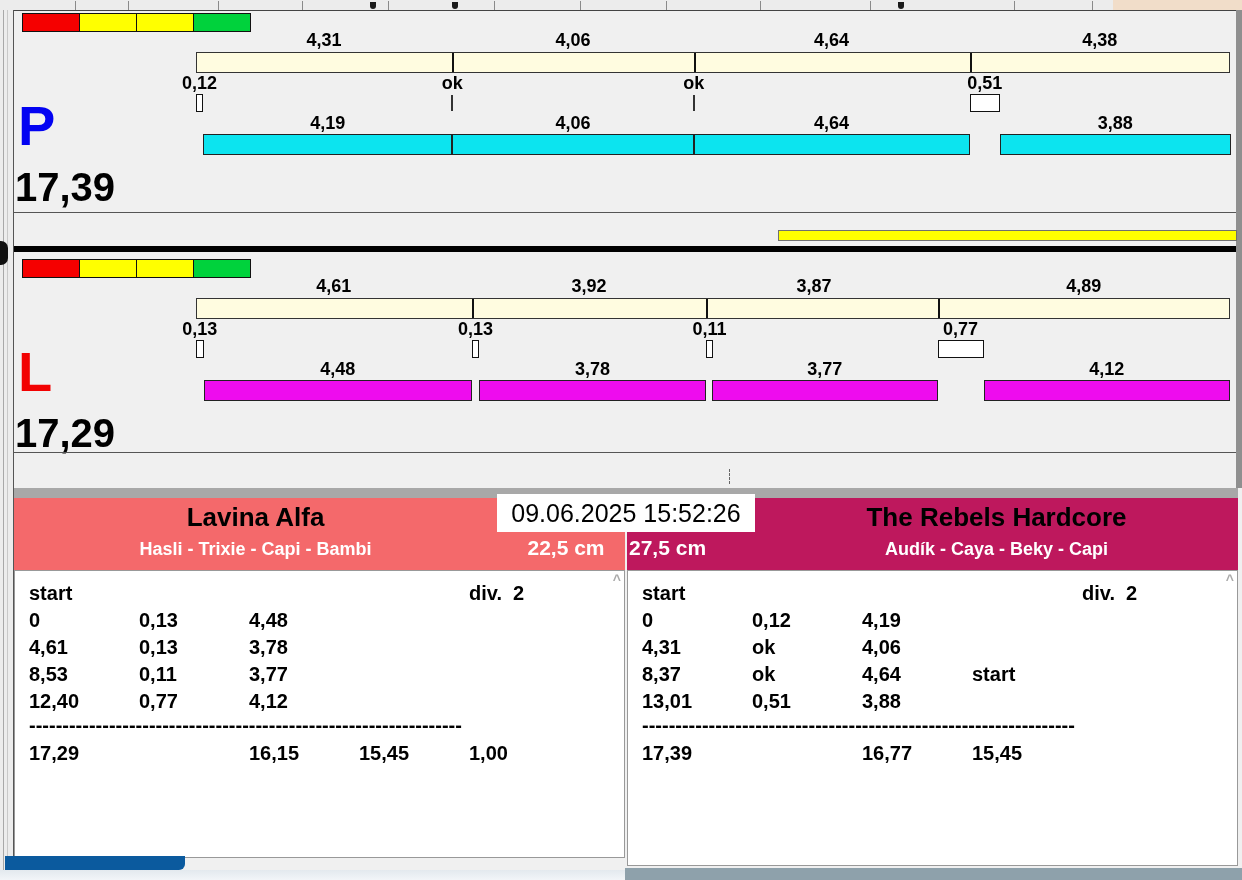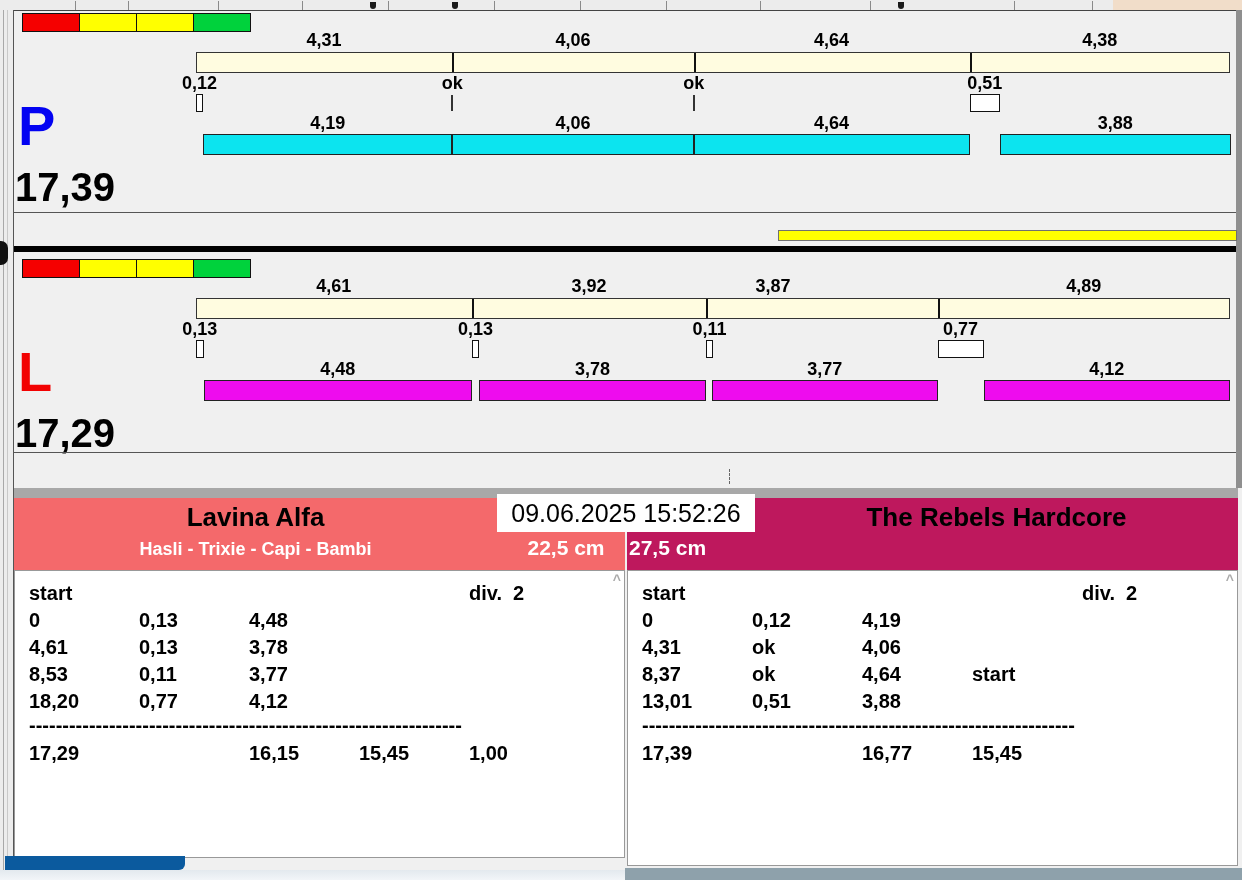--- a/index.html
+++ b/index.html
@@ -162,21 +162,21 @@
   <div class="lane lane-l">
     <div class="lights">
         <div class="light" style="background: rgb(245, 0, 0);"></div>
         <div class="light" style="background: rgb(255, 255, 0);"></div>
         <div class="light" style="background: rgb(255, 255, 0);"></div>
         <div class="light" style="background: rgb(0, 210, 60);"></div>
       </div>
     <div class="row upper-labels">
         <span class="bar-label" style="left: 333.847px;">4,61</span>
         <span class="bar-label" style="left: 588.908px;">3,92</span>
-        <span class="bar-label" style="left: 773px;">3,87</span>
+        <span class="bar-label" style="left: 814px;">3,87</span>
         <span class="bar-label" style="left: 1083.78px;">4,89</span>
       </div>
     <div class="upper-bar" style="left: 196px; width: 1034px;">
         <div class="u-div" style="left: 274.693px;"></div>
         <div class="u-div" style="left: 509.123px;"></div>
         <div class="u-div" style="left: 740.562px;"></div>
       </div>
     <div class="row exch-labels">
         <span class="bar-label" style="left: 199.887px;">0,13</span>
         <span class="bar-label" style="left: 475.581px;">0,13</span>
@@ -239,40 +239,41 @@
           <span class="t-cell"></span>
         </div>
         <div class="t-row">
           <span class="t-cell">8,53</span>
           <span class="t-cell">0,11</span>
           <span class="t-cell">3,77</span>
           <span class="t-cell"></span>
           <span class="t-cell"></span>
         </div>
         <div class="t-row">
-          <span class="t-cell">18,20</span>
+          <span class="t-cell">12,40</span>
           <span class="t-cell">0,77</span>
           <span class="t-cell">4,12</span>
           <span class="t-cell"></span>
           <span class="t-cell"></span>
         </div>
         <div class="t-sep">-----------------------------------------------------------------</div>
         <div class="t-row">
           <span class="t-cell">17,29</span>
           <span class="t-cell"></span>
           <span class="t-cell">16,15</span>
           <span class="t-cell">15,45</span>
           <span class="t-cell">1,00</span>
         </div>
       </div>
   </div>
 
   <div class="team-panel team-right">
     <div class="team-header" style="background: #be185d;">
       <div class="team-name">The Rebels Hardcore</div>
+      <div class="team-members">Audík - Caya - Beky - Capi</div>
       <div class="team-size">27,5 cm</div>
     </div>
     <div class="team-body">
       <div class="scroll-arrow">^</div>
     <div class="t-row">
           <span class="t-cell">start</span>
           <span class="t-cell"></span>
           <span class="t-cell"></span>
           <span class="t-cell"></span>
           <span class="t-cell">div.  2</span>

